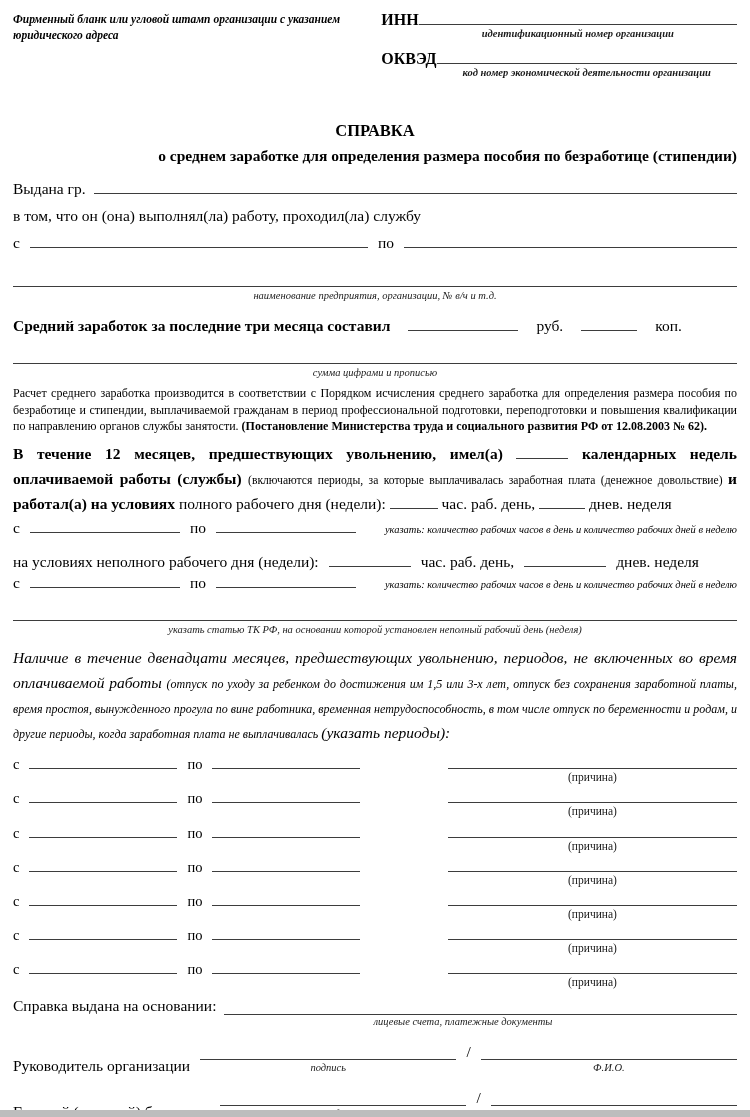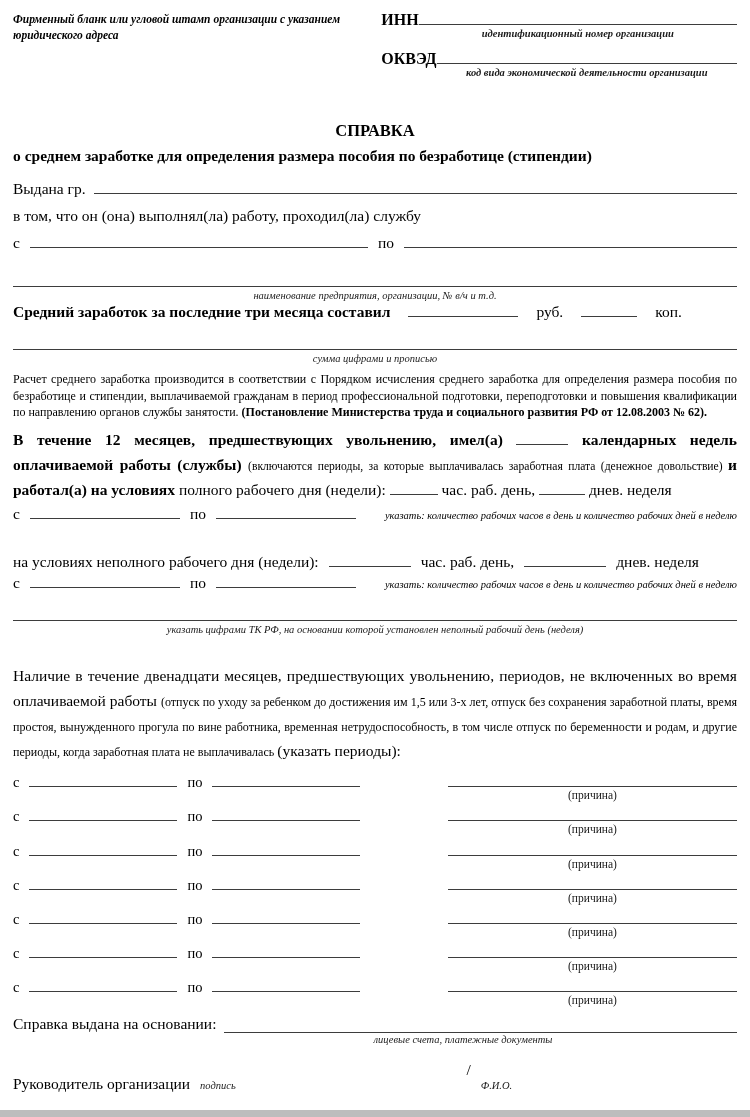--- a/index.html
+++ b/index.html
@@ -22,60 +22,60 @@
   
   .hdr { display:flex;font-weight:bold; }
   .hdr-note { width:47%; font-style:italic; font-size:11.5px; line-height:1.35; padding-top:2px; }
   .hdr-codes { flex:1; padding-left:28px; }
   .code-row { display:flex; align-items:baseline; font-size:16px; }
   .code-body { flex:1; display:flex; flex-direction:column; }
   .code-row.okved { margin-top:8px; }
 
   
   .title { text-align:center; font-weight:bold; font-size:16.5px; margin-top:42px; }
-  .subtitle { text-align:left; font-weight:bold; font-size:15.5px; margin-top:6px; }
+  .subtitle { text-align:right; font-weight:bold; font-size:15.5px; margin-top:6px; }
 
   .body-line { font-size:15.5px; margin-top:9px; }
   .issued-row { display:flex; align-items:baseline; gap:8px; font-size:15.5px; margin-top:15px; }
   .fromto { display:flex; align-items:baseline; gap:10px; font-size:15.5px; margin-top:8px; }
 
   .full-line { display:block; width:100%; border-bottom:1.4px solid #3d3d3d; height:13px; }
   .caption-under { display:block; text-align:center; margin-top:2px; }
 
-  .avg-row { display:flex; align-items:baseline; gap:18px; font-size:15.5px; }
+  .avg-row { display:flex; align-items:baseline; gap:18px; font-size:15.5px; margin-top:14px; }
 
   .note-par { font-size:12px; text-align:justify; line-height:1.38; margin-top:6px; }
 
   .weeks-par { font-size:15.5px; text-align:justify; line-height:1.62; margin-top:6px; }
   .weeks-par .small { font-size:11.6px; }
 
   .hint-row { display:flex; align-items:baseline; margin-top:2px; }
   .hint-row .left { display:flex; align-items:baseline; gap:10px; font-size:15.5px; }
   .hint-row .hint { flex:1; text-align:right; font-style:italic; font-size:10.5px; padding-left:12px; }
 
-  .partial-row { display:flex; align-items:baseline; gap:10px; font-size:15.5px; margin-top:30px; }
+  .partial-row { display:flex; align-items:baseline; gap:10px; font-size:15.5px; margin-top:16px; }
 
   .tk-line { margin-top:16px; }
 
-  .periods-par { font-size:15.5px; text-align:justify; line-height:1.6; margin-top:28px; }
+  .periods-par { font-size:15.5px; text-align:justify; line-height:1.6; margin-top:10px;font-style:italic; }
   .periods-par .small { font-size:12px; }
 
   .prows { margin-top:10px; }
   .prow { display:flex; align-items:baseline; margin-bottom:5px; }
   .prow-left { display:flex; align-items:baseline; gap:10px; font-size:14.5px; width:375px; flex:0 0 auto; }
   .prow-right { flex:1; display:flex; flex-direction:column; margin-left:60px; }
   .prow-right .blank { height:13px; }
   .prow-right .cap { text-align:center; font-style:normal; font-size:11.5px; margin-top:1px; }
 
   .basis-row { display:flex; align-items:flex-end; gap:8px; font-size:15.5px; margin-top:8px; }
   .basis-cap { margin-left:240px; text-align:center; width:420px; }
 
   .sigrow { display:flex; align-items:flex-end; gap:10px; font-size:15.5px; margin-top:14px; }
   .siglabel { flex:0 0 auto; }
-  .sigcol { flex:1; display:flex; flex-direction:row; }
+  .sigcol { flex:1; display:flex; flex-direction:column; }
   .sigcol .blank { height:13px; }
   .sigcol .cap { text-align:center; margin-top:1px; }
   .slash { flex:0 0 auto; padding-bottom:14px; }
   .bottom-strip { position:absolute; left:0; bottom:0; width:100%; height:7px; background:#bdbdbd; }
 </style>
 </head>
 <body>
 
 <div class="page">
 
@@ -86,21 +86,21 @@
         <span>ИНН</span>
         <span class="code-body">
           <span class="blank fill"></span>
           <span class="cap caption-under">идентификационный номер организации</span>
         </span>
       </div>
       <div class="code-row okved">
         <span>ОКВЭД</span>
         <span class="code-body">
           <span class="blank fill"></span>
-          <span class="cap caption-under">код вида экономической деятельности организации</span>
+          <span class="cap caption-under">код номер экономической деятельности организации</span>
         </span>
       </div>
     </div>
   </div>
 
   <div class="title">СПРАВКА</div>
   <div class="subtitle">о среднем заработке для определения размера пособия по безработице (стипендии)</div>
 
   <div class="issued-row">
     <span>Выдана гр.</span>
@@ -162,21 +162,21 @@
       <span>с</span>
       <span class="blank" style="width:150px"></span>
       <span>по</span>
       <span class="blank" style="width:140px"></span>
     </span>
     <span class="hint">указать: количество рабочих часов в день и количество рабочих дней в неделю</span>
   </div>
 
   <div class="tk-line">
     <span class="full-line"></span>
-    <span class="cap caption-under">указать цифрами ТК РФ, на основании которой установлен неполный рабочий день (неделя)</span>
+    <span class="cap caption-under">указать статью ТК РФ, на основании которой установлен неполный рабочий день (неделя)</span>
   </div>
 
   <p class="periods-par"><span>Наличие в течение двенадцати месяцев, предшествующих увольнению, периодов, не включенных во время оплачиваемой работы </span><span class="small">(отпуск по уходу за ребенком до достижения им 1,5 или 3-х лет, отпуск без сохранения заработной платы, время простоя, вынужденного прогула по вине работника, временная нетрудоспособность, в том числе отпуск по беременности и родам, и другие периоды, когда заработная плата не выплачивалась </span><span>(указать периоды):</span></p>
 
   <div class="prows">
     <div class="prow">
       <span class="prow-left">
         <span>с</span>
         <span class="blank" style="width:148px"></span>
         <span>по</span>

